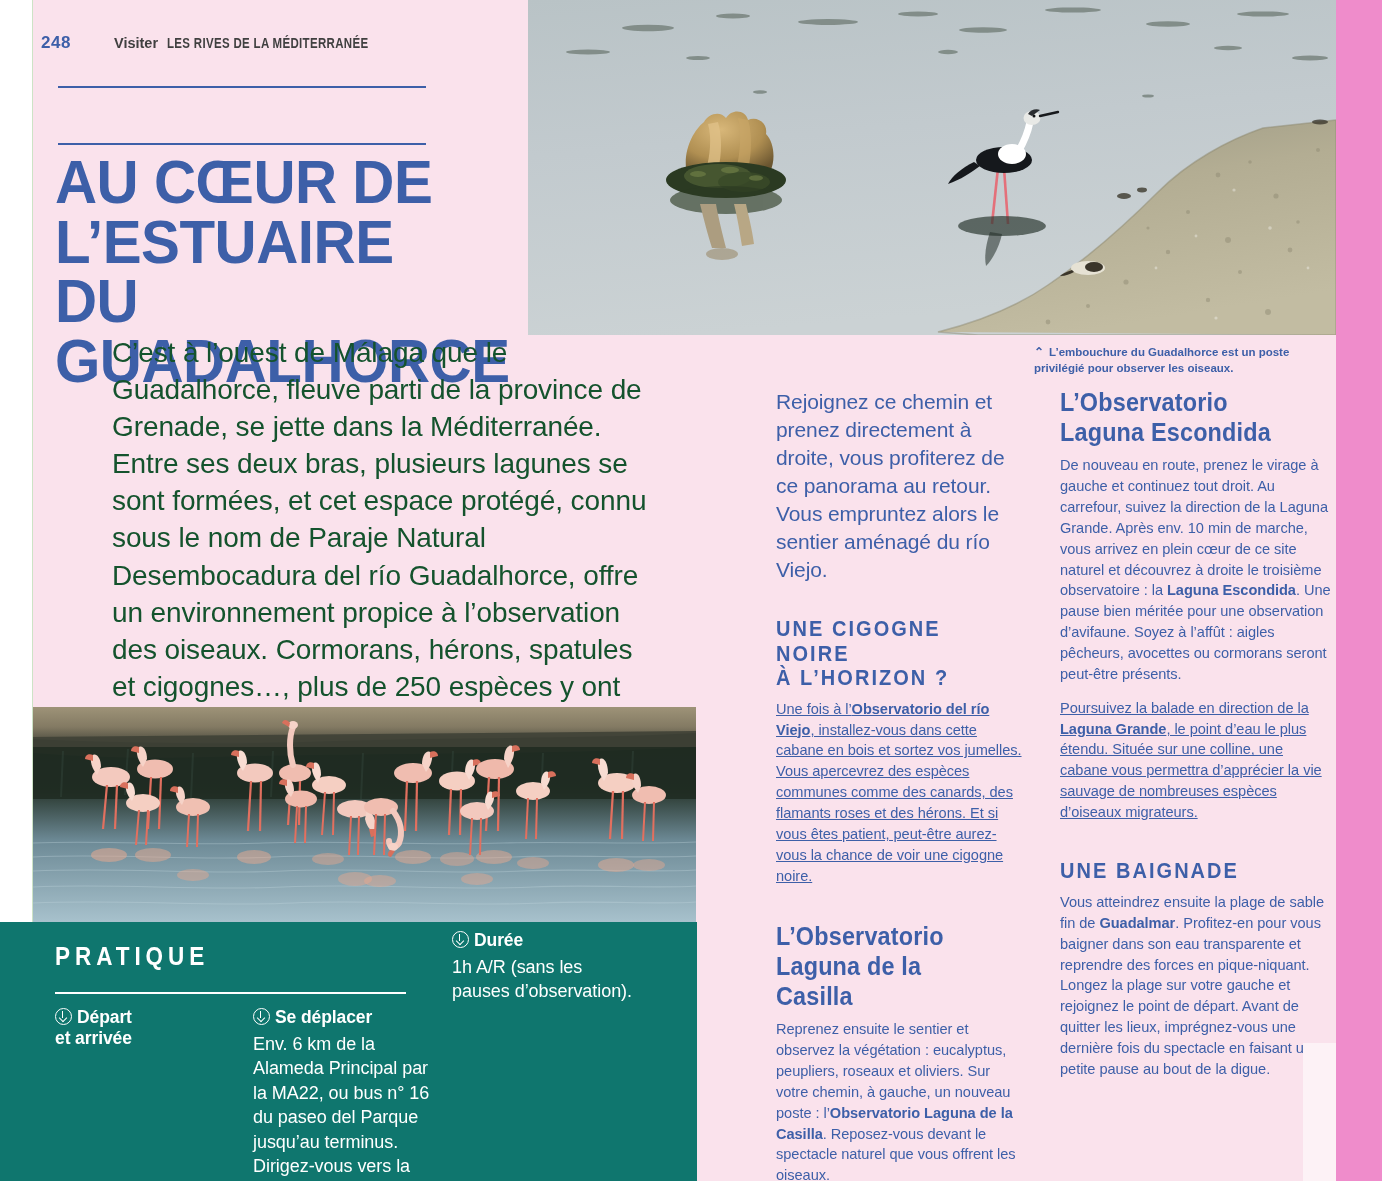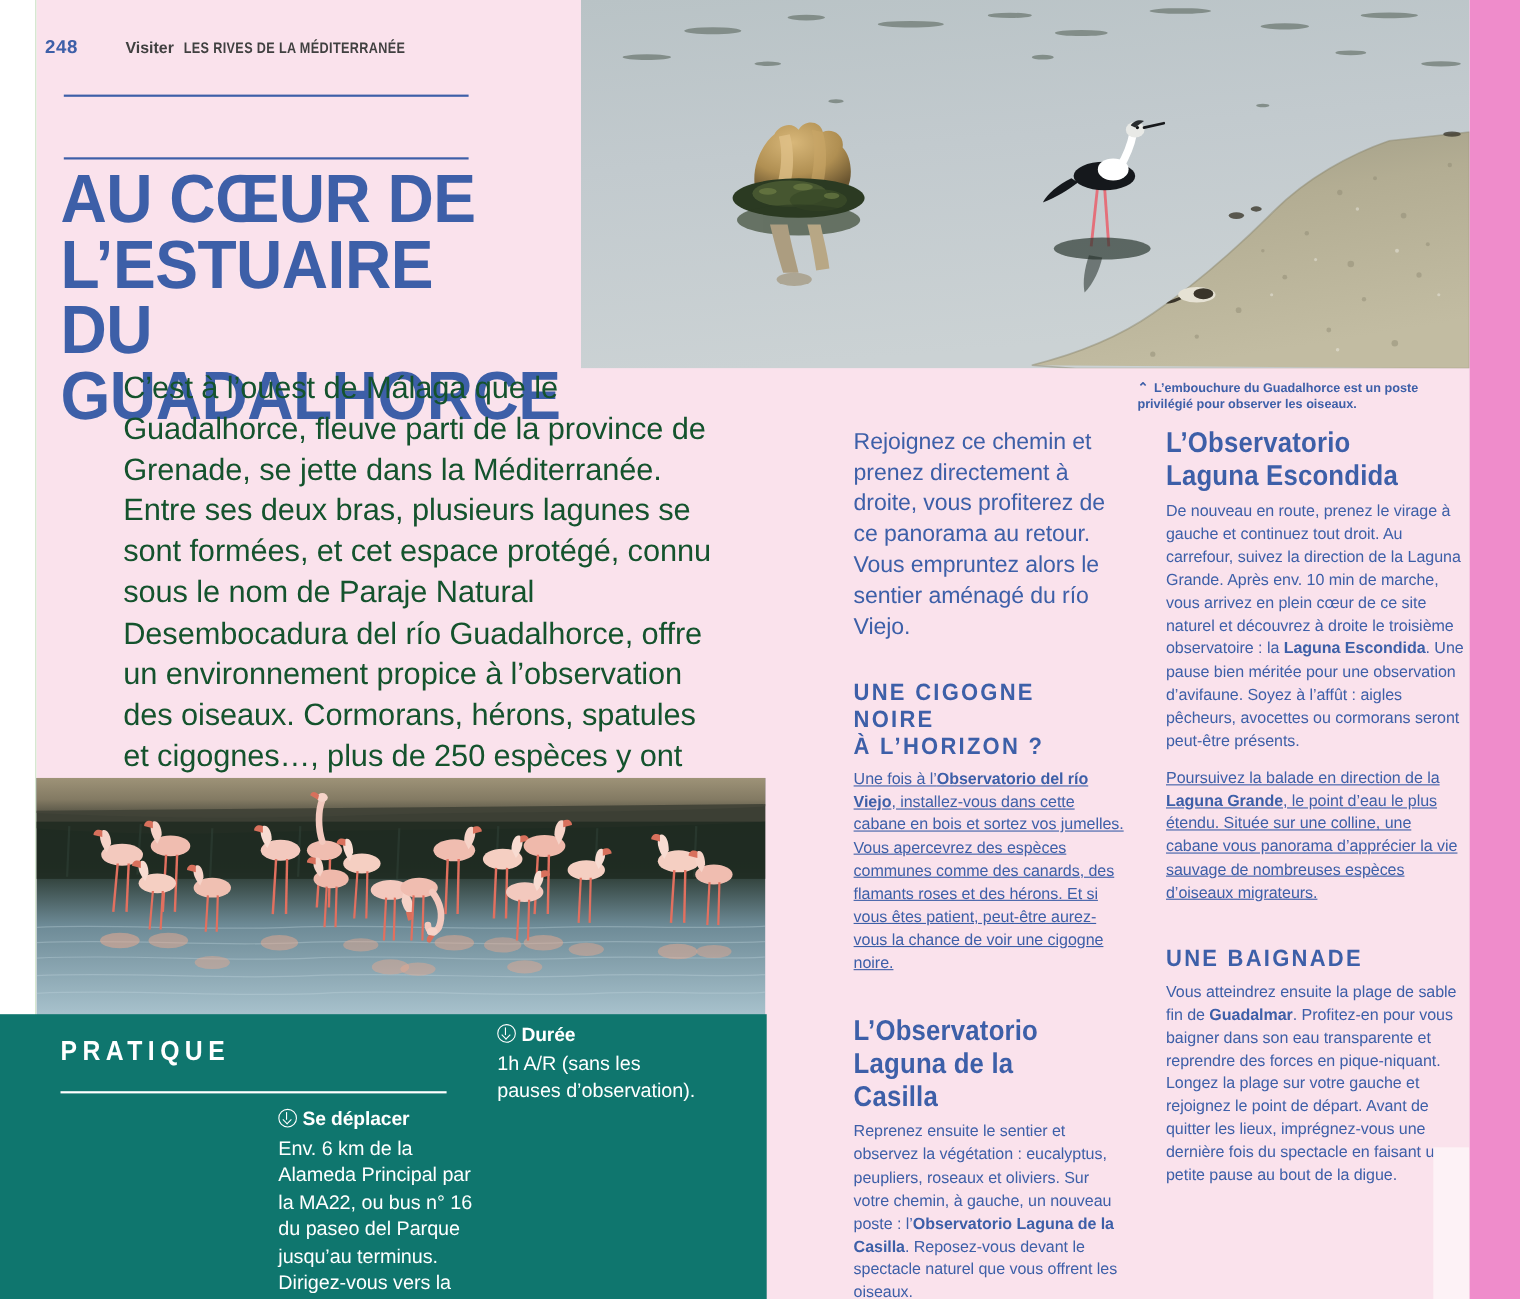--- a/index.html
+++ b/index.html
@@ -450,21 +450,21 @@
     </h2>
     <p class="body-para"><span>Reprenez ensuite le sentier et observez la végétation : eucalyptus, peupliers, roseaux et oliviers. Sur votre chemin, à gauche, un nouveau poste : l’</span><b>Observatorio Laguna de la Casilla</b><span>. Reposez-vous devant le spectacle naturel que vous offrent les oiseaux.</span></p>
   </div>
 
   <div class="col col-right">
     <h2 class="sec-cond">
       <span>L’Observatorio</span><br>
       <span>Laguna Escondida</span>
     </h2>
     <p class="body-para"><span>De nouveau en route, prenez le virage à gauche et continuez tout droit. Au carrefour, suivez la direction de la Laguna Grande. Après env. 10 min de marche, vous arrivez en plein cœur de ce site naturel et découvrez à droite le troisième observatoire : la </span><b>Laguna Escondida</b><span>. Une pause bien méritée pour une observation d’avifaune. Soyez à l’affût : aigles pêcheurs, avocettes ou cormorans seront peut-être présents.</span></p>
-    <p class="body-para gap-xl"><span>Poursuivez la balade en direction de la </span><b>Laguna Grande</b><span>, le point d’eau le plus étendu. Située sur une colline, une cabane vous panorama d’apprécier la vie sauvage de nombreuses espèces d’oiseaux migrateurs.</span></p>
+    <p class="body-para gap-xl"><span>Poursuivez la balade en direction de la </span><b>Laguna Grande</b><span>, le point d’eau le plus étendu. Située sur une colline, une cabane vous permettra d’apprécier la vie sauvage de nombreuses espèces d’oiseaux migrateurs.</span></p>
 
     <h2 class="sec-caps">UNE BAIGNADE</h2>
     <p class="body-para"><span>Vous atteindrez ensuite la plage de sable fin de </span><b>Guadalmar</b><span>. Profitez-en pour vous baigner dans son eau transparente et reprendre des forces en pique-niquant. Longez la plage sur votre gauche et rejoignez le point de départ. Avant de quitter les lieux, imprégnez-vous une dernière fois du spectacle en faisant une petite pause au bout de la digue.</span></p>
   </div>
 
   <div class="photo photo-flamingo">
     <svg width="663" height="216" viewBox="0 0 663 216" preserveAspectRatio="none">
       <defs>
         <linearGradient id="lagoonG" x1="0" y1="0" x2="0" y2="1">
           <stop offset="0%" stop-color="#1d2a22"></stop>
@@ -648,20 +648,24 @@
       </g>
     </svg>
   </div>
 
   <div class="pratique">
     <div class="pratique-title">PRATIQUE</div>
     <div class="pratique-rule"></div>
 
     <div class="p-col p-col-1">
       <div class="p-item">
+        <div class="p-head">
+          <span class="p-icon"></span><span style="white-space:pre-line;display:inline">Départ
+et arrivée</span>
+        </div>
       </div>
     </div>
 
     <div class="p-col p-col-2">
       <div class="p-item">
         <div class="p-head">
           <span class="p-icon"></span><span>Se déplacer</span>
         </div>
         <p class="p-text">Env. 6 km de la Alameda Principal par la MA22, ou bus n° 16 du paseo del Parque jusqu’au terminus. Dirigez-vous vers la plage de Sacaba Beach, traversez le terrain vague puis longez les deux criques.</p>
       </div>

